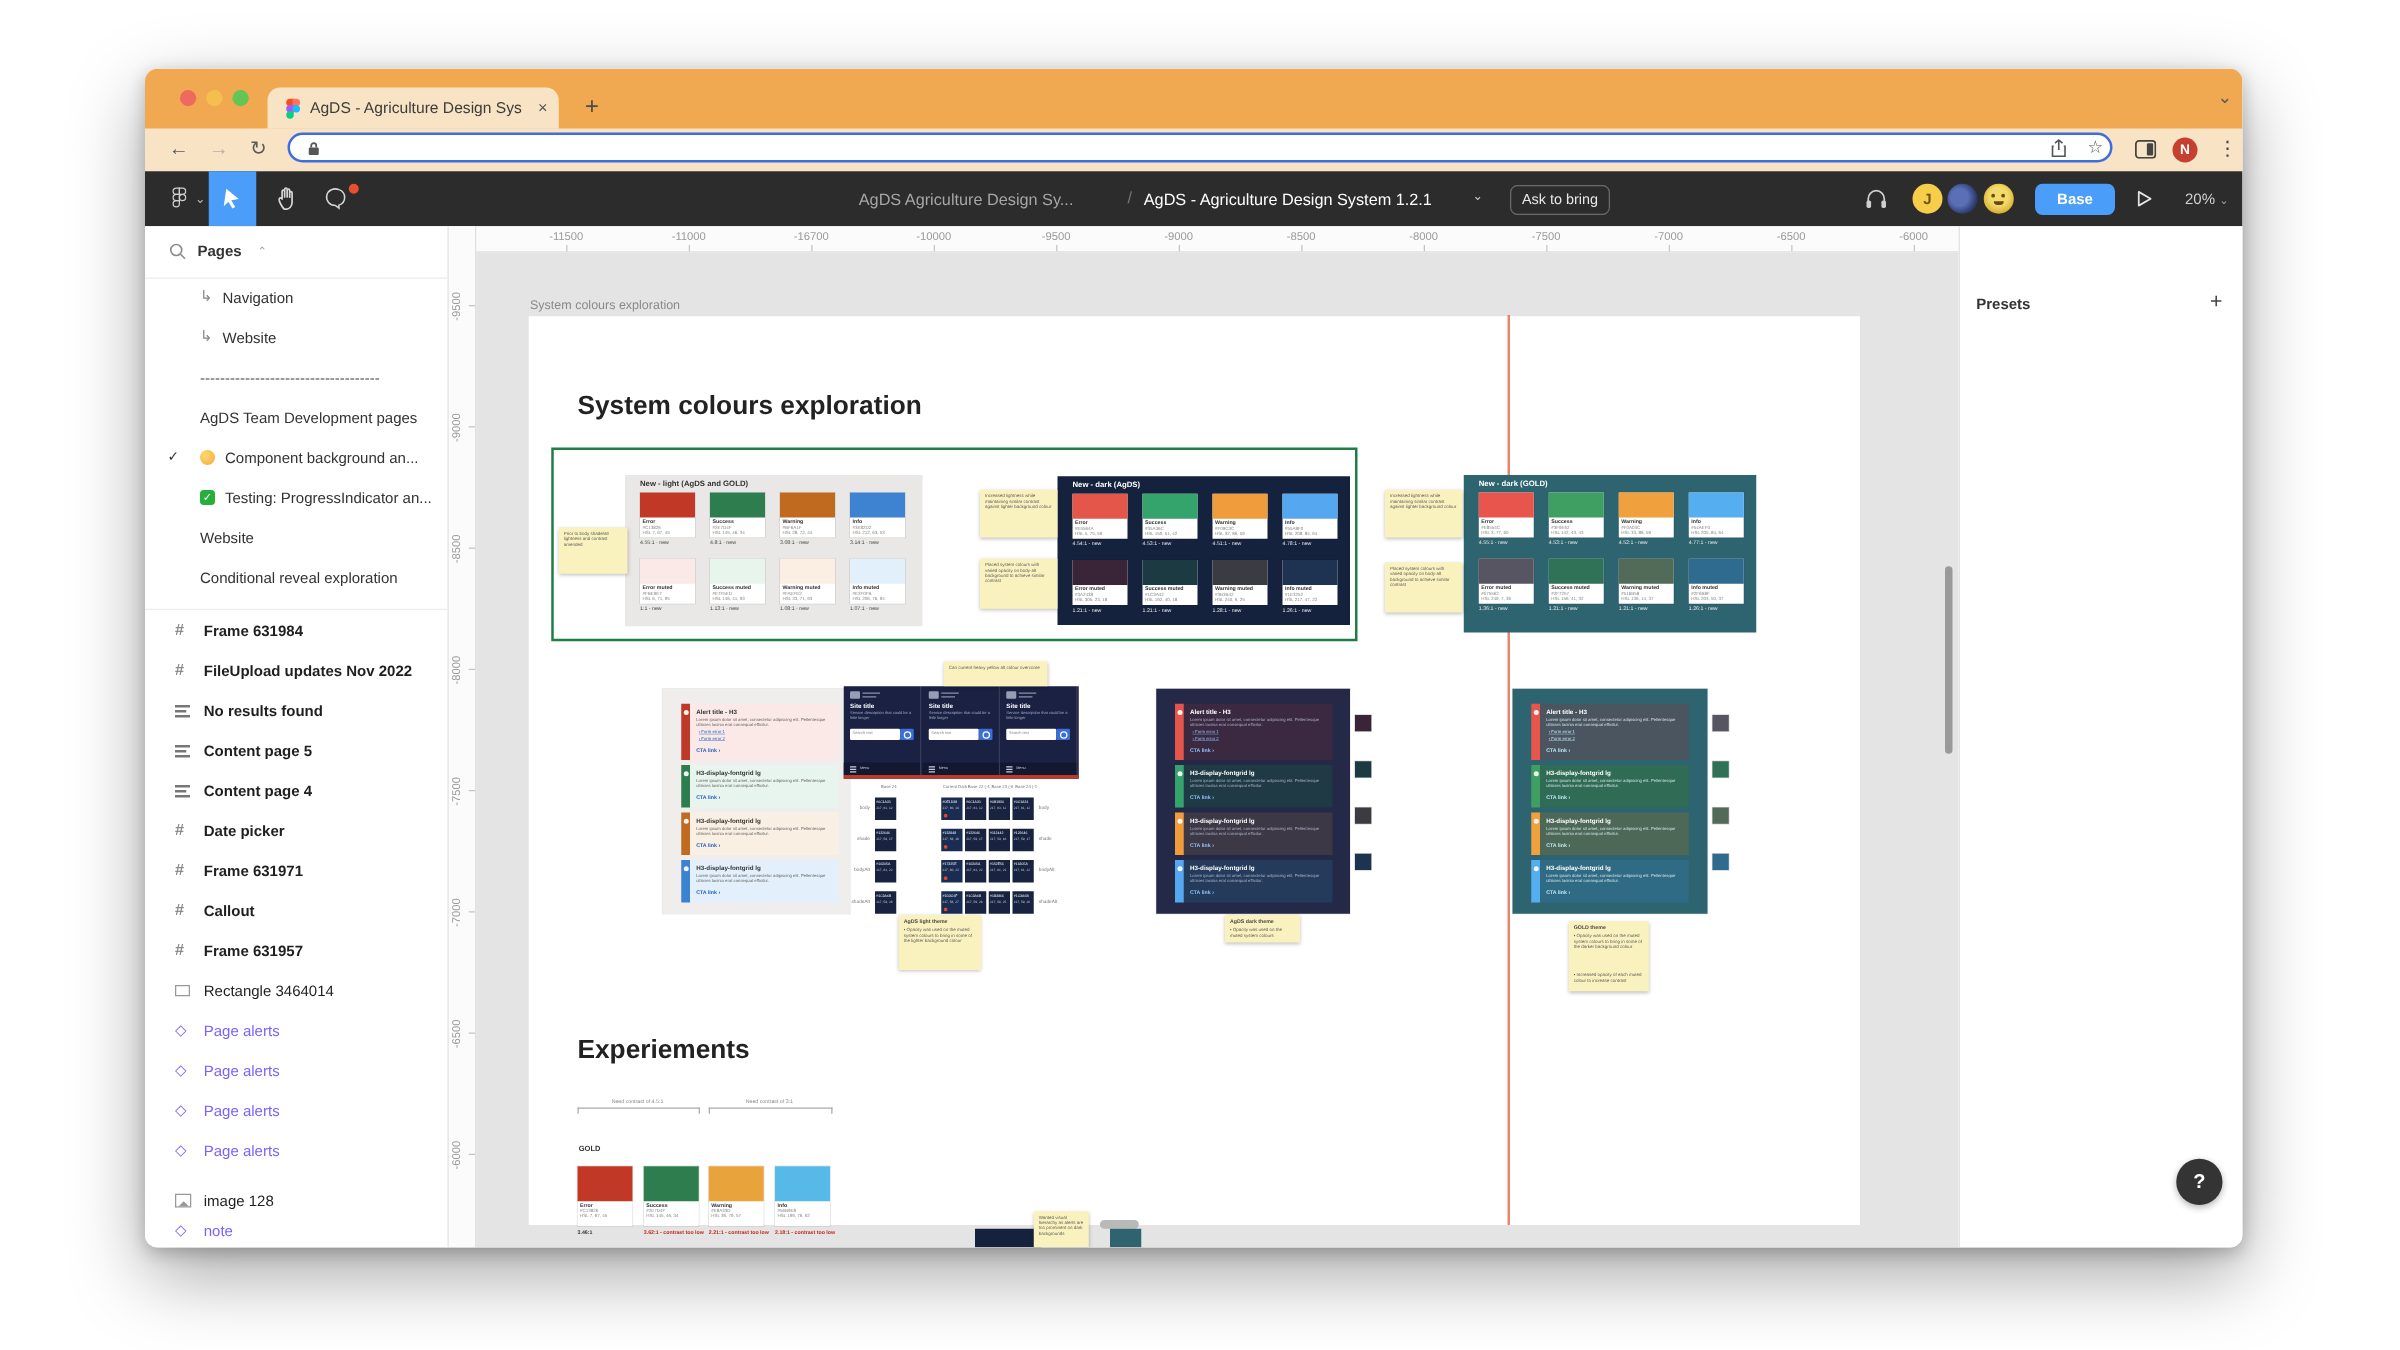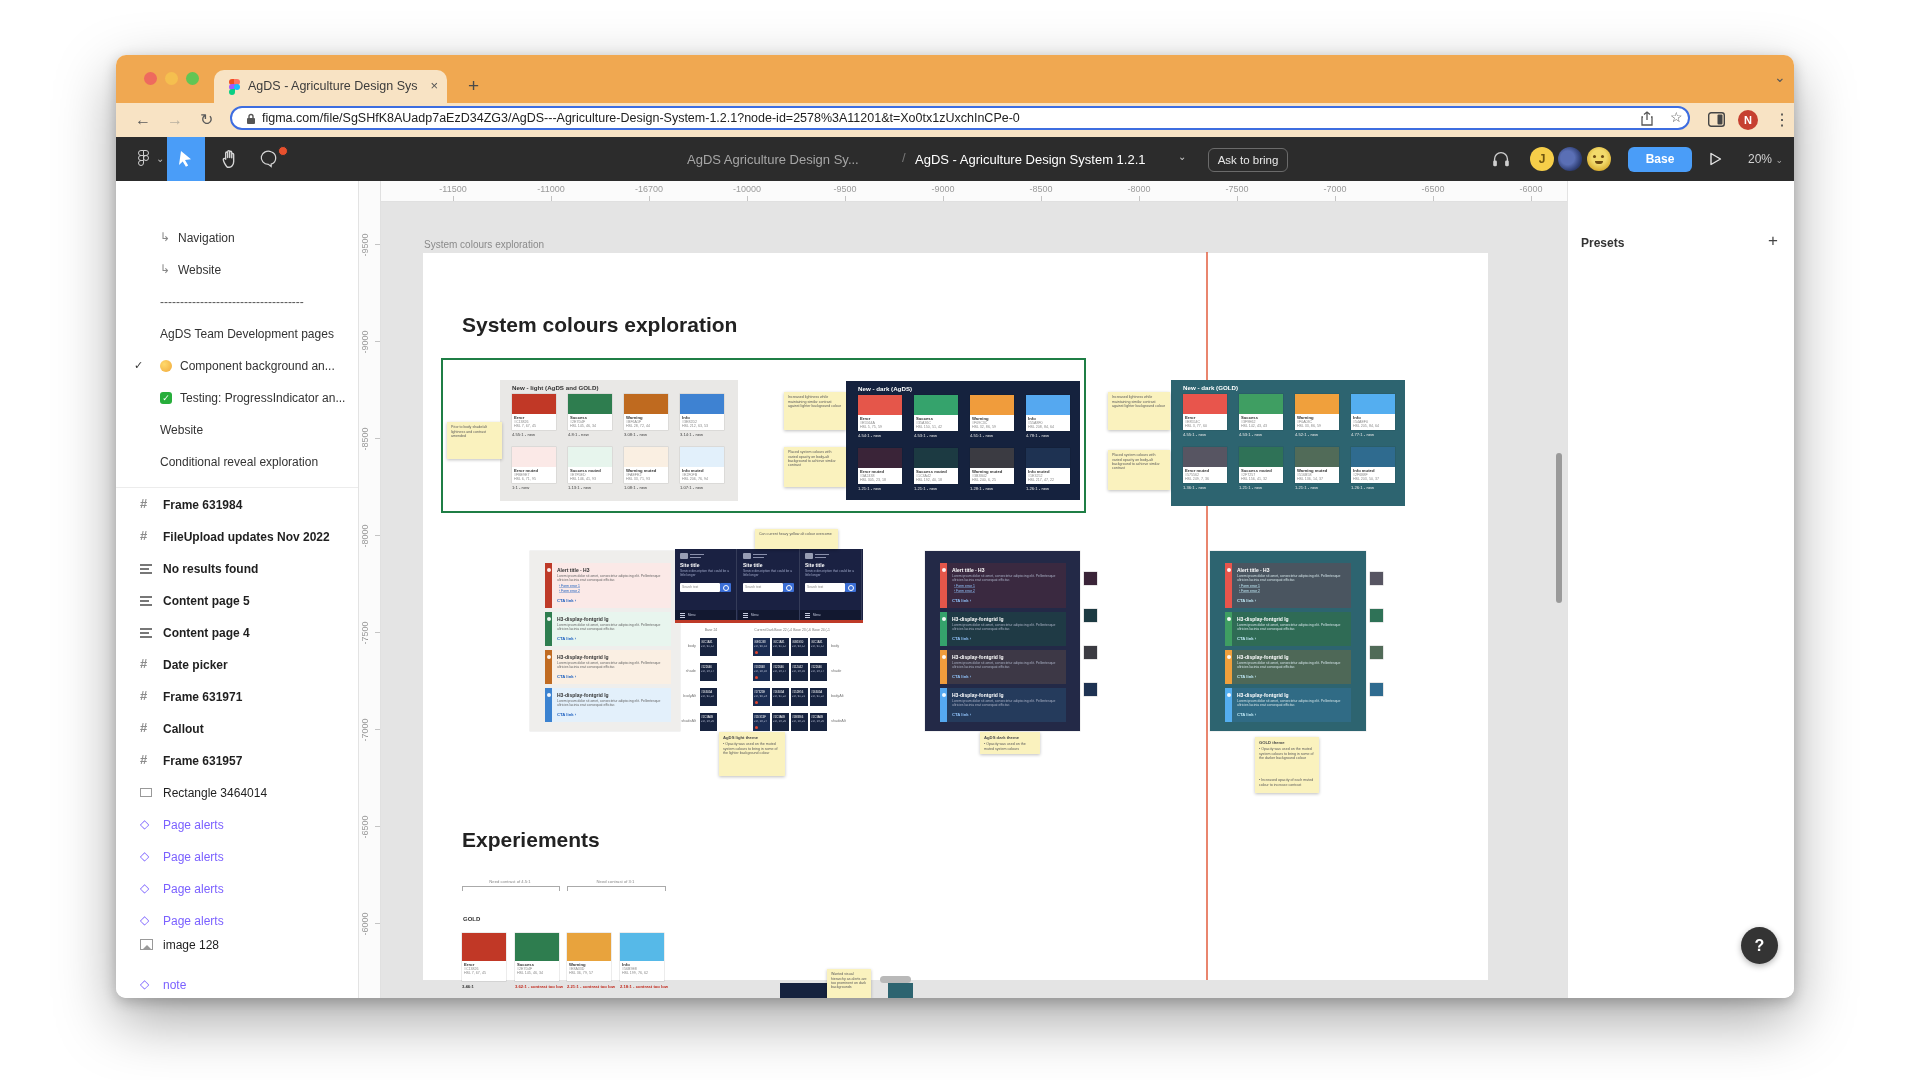--- a/index.html
+++ b/index.html
@@ -55,21 +55,20 @@
   <div class="navbar">
     <div class="navic" style="left:19px;">←</div>
     <div class="navic" style="left:51px;color:#B8B0A0;">→</div>
     <div class="navic" style="left:84px;">↻</div>
 
     <div class="omni">
       <svg class="ab" style="left:14px;top:5px;" width="10" height="12" viewBox="0 0 10 12">
         <rect x="1" y="5" width="8" height="6" rx="1" fill="#555"></rect>
           <path d="M3 5V3.5a2 2 0 0 1 4 0V5" fill="none" stroke="#555" stroke-width="1.4"></path>
       </svg>
-      <div class="ab tx" style="left:30px;top:3px;font-size:12.5px;color:#222;">figma.com/file/SgSHfK8AUadp7aEzD34ZG3/AgDS---Agriculture-Design-System-1.2.1?node-id=2578%3A11201&amp;t=Xo0tx1zUxchInCPe-0</div>
       <svg class="ab" style="left:1408px;top:3px;" width="14" height="15" viewBox="0 0 14 15">
         <path d="M7 1v8M4 3.5L7 1l3 2.5" fill="none" stroke="#555" stroke-width="1.3"></path>
           <path d="M3 6H2v8h10V6h-1" fill="none" stroke="#555" stroke-width="1.3"></path>
       </svg>
       <div class="ab" style="left:1438px;top:1px;font-size:14px;color:#555;">☆</div>
     </div>
 
     <svg class="ab" style="left:1592px;top:9px;" width="17" height="15" viewBox="0 0 17 15">
       <rect x="0.7" y="0.7" width="15.6" height="13.6" rx="2.5" fill="none" stroke="#454545" stroke-width="1.4"></rect>
         <rect x="9.5" y="2.6" width="5" height="9.8" rx="1" fill="#454545"></rect>
@@ -125,20 +124,28 @@
     </svg>
     <div class="ab tx" style="left:1632px;top:15px;font-size:12px;color:#D2D2D2;">
       <span>20%</span>
       <span style="font-size:9px;color:#AAA;">⌄</span>
     </div>
   </div>
 
   <div class="figbody">
 
     <div class="lpanel">
+      <div class="ab" style="left:0;top:0;width:100%;height:41px;border-bottom:1px solid #ECECEC;">
+        <svg class="ab" style="left:19px;top:13px;" width="14" height="14" viewBox="0 0 14 14">
+          <circle cx="6" cy="6" r="4.4" fill="none" stroke="#8C8C8C" stroke-width="1.3"></circle>
+            <path d="M9.4 9.4L13 13" stroke="#8C8C8C" stroke-width="1.3"></path>
+        </svg>
+        <div class="ab" style="left:42px;top:13px;font-size:12px;font-weight:bold;color:#333;">Pages</div>
+        <div class="ab" style="left:90px;top:15px;font-size:9px;color:#999;">⌃</div>
+      </div>
       <div id="pages-list" class="ab" style="left:0;top:41px;width:100%;">
           <div style="position: absolute; top: 0px; height: 32px; left: 0px; width: 100%;">
             <div style="position: absolute; left: 44px; top: 8px; font-size: 12px; color: rgb(136, 136, 136);">↳</div>
             <div style="position: absolute; left: 62px; top: 9px; font-size: 12px; color: rgb(51, 51, 51); white-space: nowrap;">Navigation</div>
           </div>
           <div style="position: absolute; top: 32px; height: 32px; left: 0px; width: 100%;">
             <div style="position: absolute; left: 44px; top: 8px; font-size: 12px; color: rgb(136, 136, 136);">↳</div>
             <div style="position: absolute; left: 62px; top: 9px; font-size: 12px; color: rgb(51, 51, 51); white-space: nowrap;">Website</div>
           </div>
           <div style="position: absolute; top: 64px; height: 32px; left: 0px; width: 100%;">
@@ -220,21 +227,21 @@
             <div style="position: absolute; left: 47px; top: 9px; font-size: 12px; white-space: nowrap; color: rgb(123, 97, 255); font-weight: 400;">Page alerts</div>
           </div>
           <div style="position: absolute; top: 384px; height: 32px; left: 0px; width: 100%;">
             <div style="position: absolute; left: 24px; top: 8px; font-size: 12px; color: rgb(123, 97, 255);">◇</div>
             <div style="position: absolute; left: 47px; top: 9px; font-size: 12px; white-space: nowrap; color: rgb(123, 97, 255); font-weight: 400;">Page alerts</div>
           </div>
           <div style="position: absolute; top: 416px; height: 32px; left: 0px; width: 100%;">
             <div style="position: absolute; left: 24px; top: 8px; font-size: 12px; color: rgb(123, 97, 255);">◇</div>
             <div style="position: absolute; left: 47px; top: 9px; font-size: 12px; white-space: nowrap; color: rgb(123, 97, 255); font-weight: 400;">Page alerts</div>
           </div>
-          <div style="position: absolute; top: 440px; height: 32px; left: 0px; width: 100%;">
+          <div style="position: absolute; top: 456px; height: 32px; left: 0px; width: 100%;">
             <div style="position: absolute; left: 24px; top: 10px; width: 13px; height: 11px; border: 1.2px solid rgb(153, 153, 153); box-sizing: border-box;">
               <div style="position: absolute; left: 1.5px; top: 4.5px; width: 0px; height: 0px; border-left: 4px solid transparent; border-right: 4px solid transparent; border-bottom: 4px solid rgb(153, 153, 153);"></div>
             </div>
             <div style="position: absolute; left: 47px; top: 9px; font-size: 12px; white-space: nowrap; color: rgb(31, 31, 31); font-weight: 400;">image 128</div>
           </div>
           <div style="position: absolute; top: 480px; height: 32px; left: 0px; width: 100%;">
             <div style="position: absolute; left: 24px; top: 8px; font-size: 12px; color: rgb(123, 97, 255);">◇</div>
             <div style="position: absolute; left: 47px; top: 9px; font-size: 12px; white-space: nowrap; color: rgb(123, 97, 255); font-weight: 400;">note</div>
           </div>
         </div>

